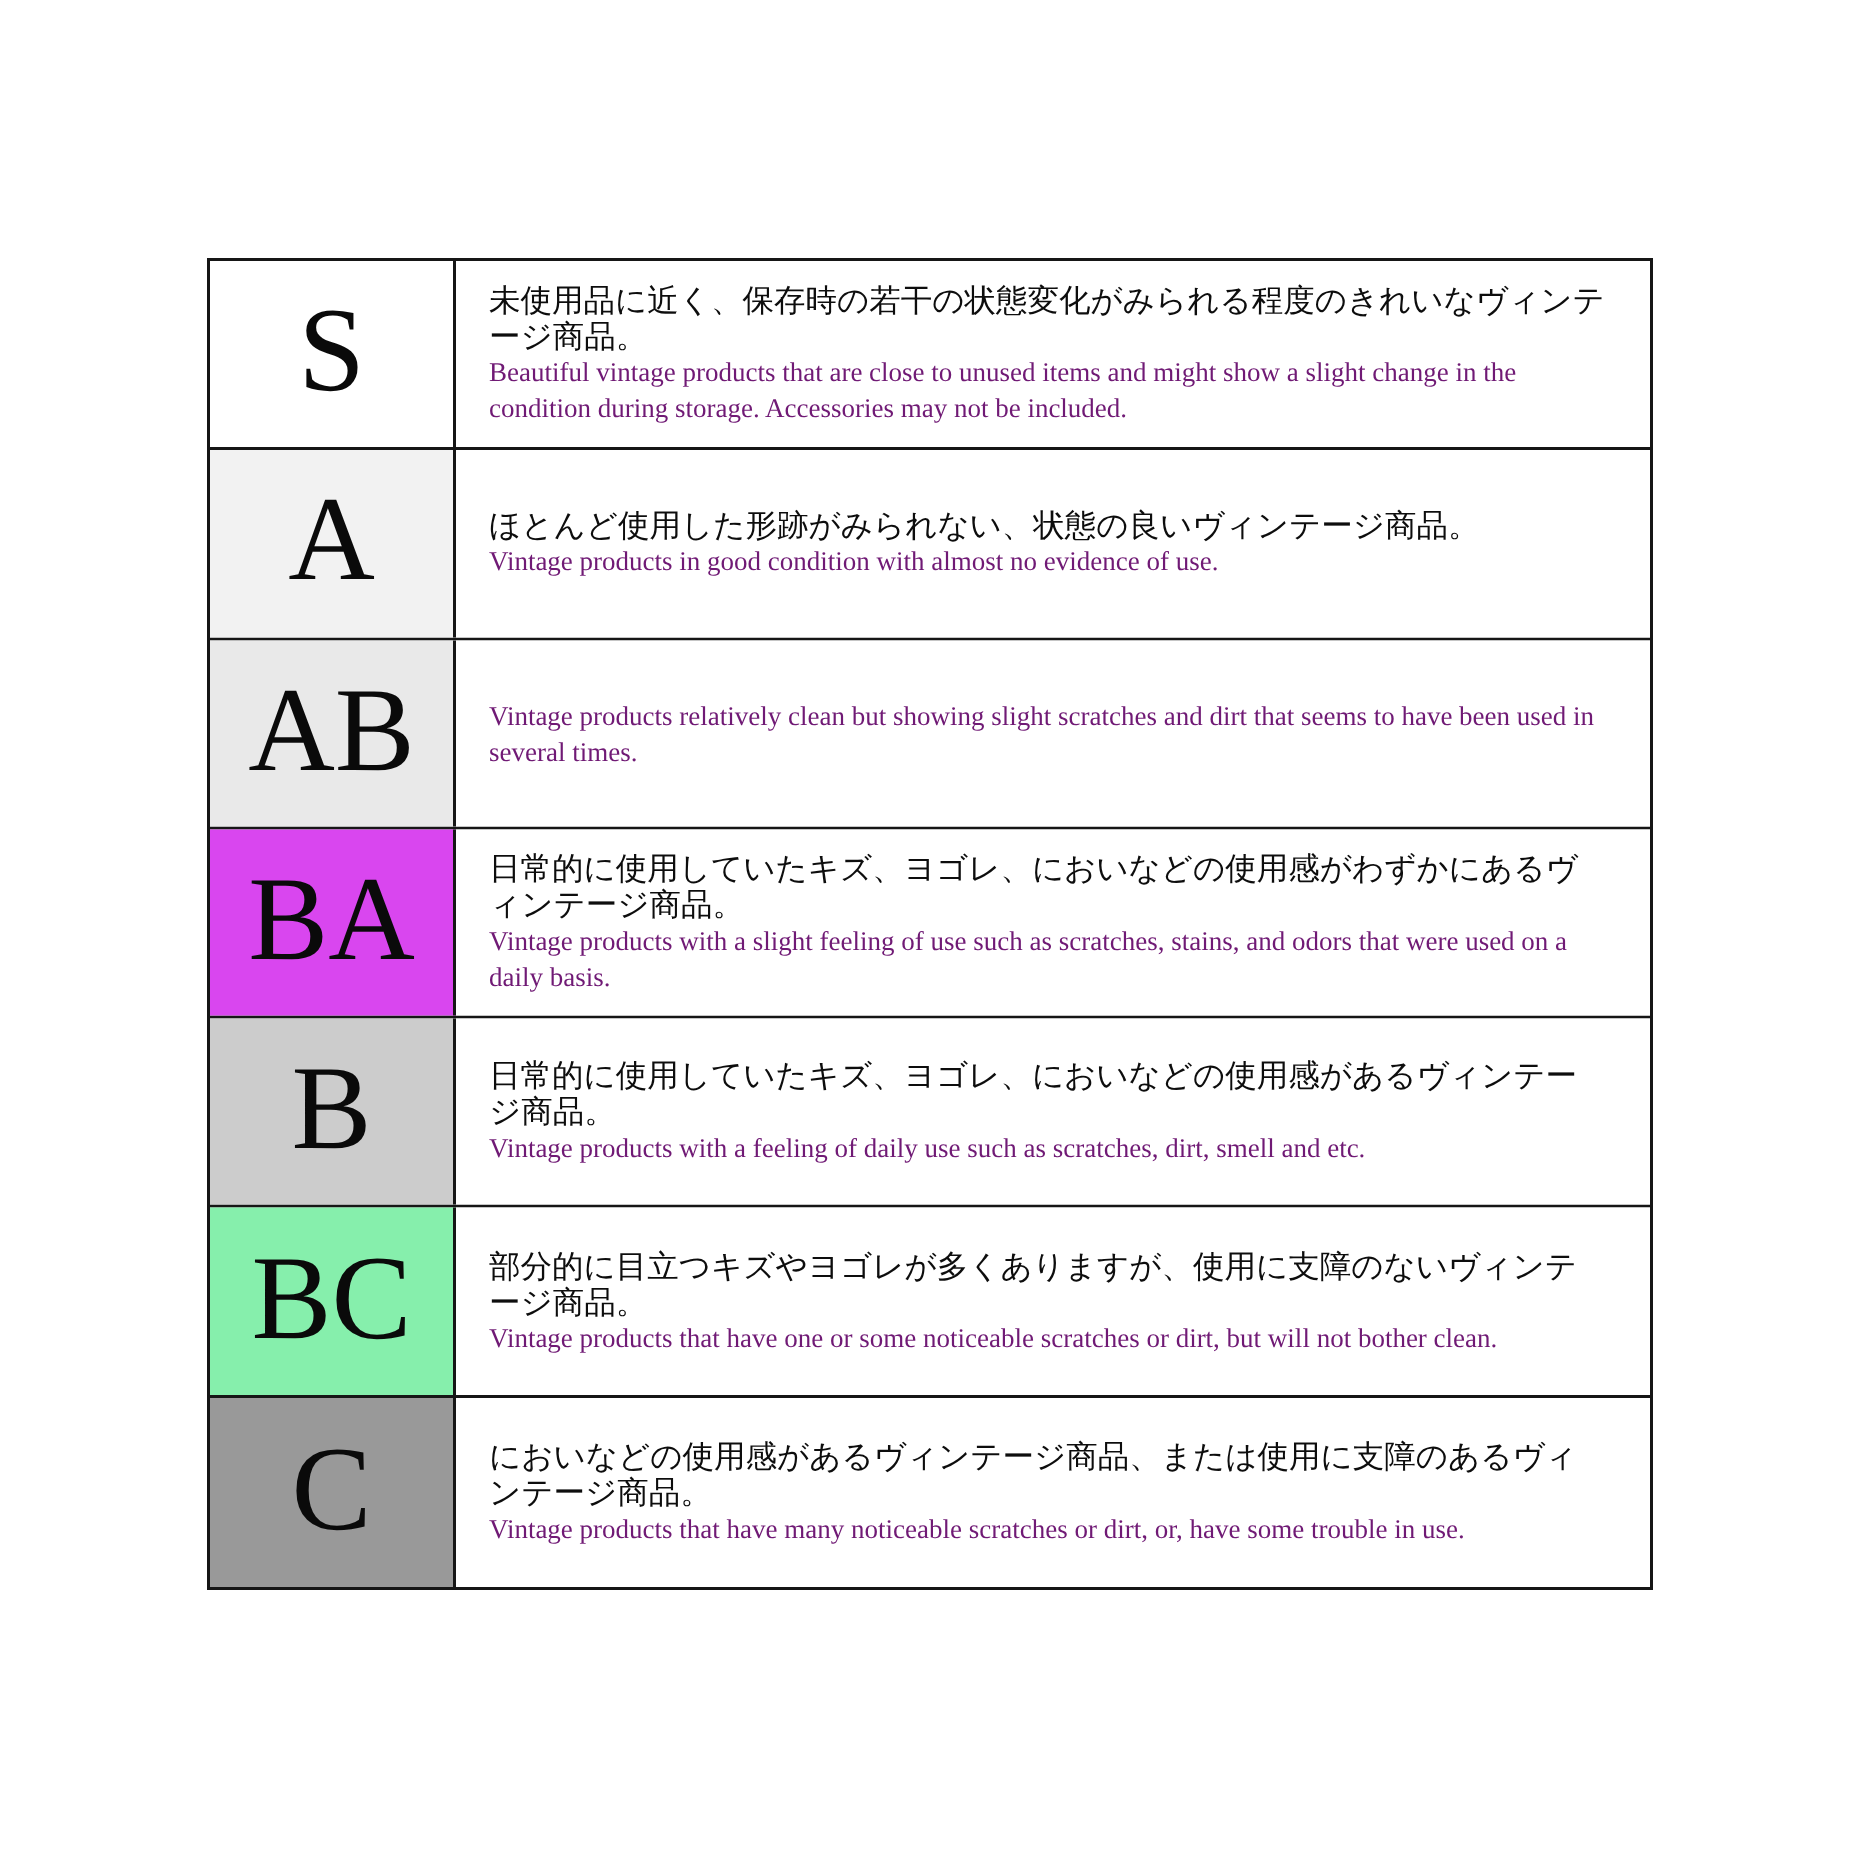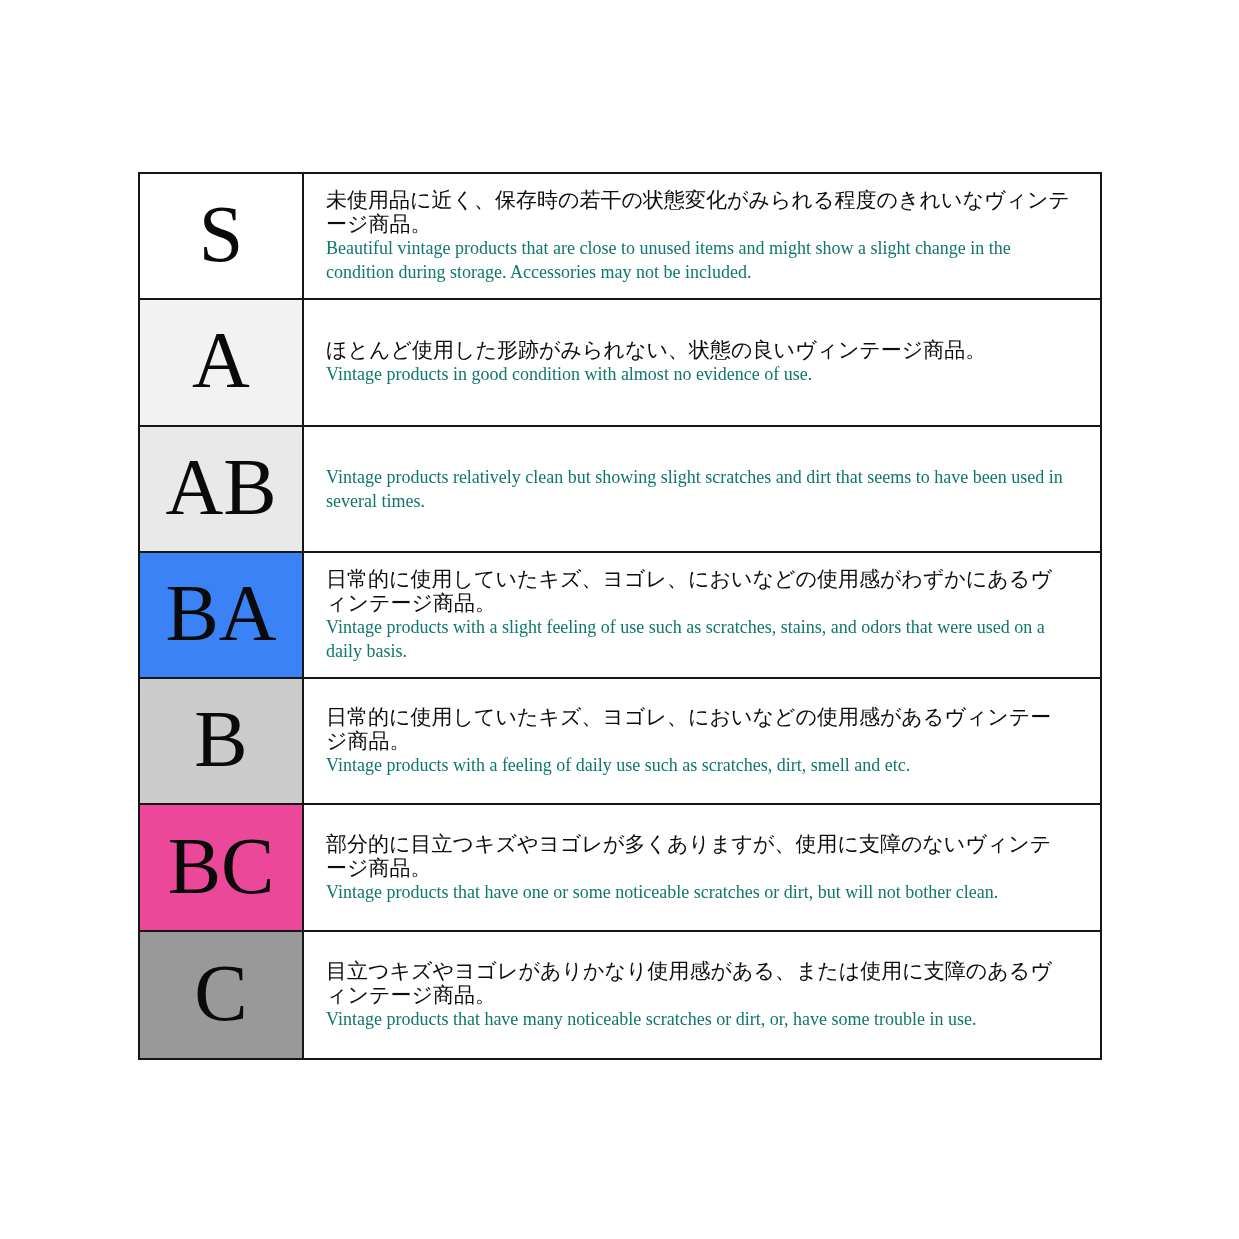--- a/index.html
+++ b/index.html
@@ -65,21 +65,21 @@
   .desc-jp {
     margin: 0;
     font-size: 21px;
     line-height: 24px;
     color: #0d0d0d;
   }
   .desc-en {
     margin: 0;
     font-size: 18px;
     line-height: 24px;
-    color: #0f766e;
+    color: #701a75;
   }
 </style>
 </head>
 <body>
 
 <div class="grade-table">
 
   <div class="grade-row">
     <div class="grade-cell" style="background: rgb(255, 255, 255);">
       <span class="grade-letter">S</span>
@@ -103,52 +103,52 @@
   <div class="grade-row">
     <div class="grade-cell" style="background: rgb(233, 233, 233); text-align: center;">
       <span class="grade-letter">AB</span>
     </div>
     <div class="desc-cell">
       <p class="desc-en">Vintage products relatively clean but showing slight scratches and dirt that seems to have been used in several times.</p>
     </div>
   </div>
 
   <div class="grade-row">
-    <div class="grade-cell" style="background: #3b82f6;">
+    <div class="grade-cell" style="background: #d946ef;">
       <span class="grade-letter">BA</span>
     </div>
     <div class="desc-cell">
       <p class="desc-jp">日常的に使用していたキズ、ヨゴレ、においなどの使用感がわずかにあるヴィンテージ商品。</p>
       <p class="desc-en">Vintage products with a slight feeling of use such as scratches, stains, and odors that were used on a daily basis.</p>
     </div>
   </div>
 
   <div class="grade-row">
     <div class="grade-cell" style="background: rgb(204, 204, 204);">
       <span class="grade-letter">B</span>
     </div>
     <div class="desc-cell">
       <p class="desc-jp">日常的に使用していたキズ、ヨゴレ、においなどの使用感があるヴィンテージ商品。</p>
       <p class="desc-en">Vintage products with a feeling of daily use such as scratches, dirt, smell and etc.</p>
     </div>
   </div>
 
   <div class="grade-row">
-    <div class="grade-cell" style="background: #ec4899;">
+    <div class="grade-cell" style="background: #86efac;">
       <span class="grade-letter">BC</span>
     </div>
     <div class="desc-cell">
       <p class="desc-jp">部分的に目立つキズやヨゴレが多くありますが、使用に支障のないヴィンテージ商品。</p>
       <p class="desc-en">Vintage products that have one or some noticeable scratches or dirt, but will not bother clean.</p>
     </div>
   </div>
 
   <div class="grade-row">
     <div class="grade-cell" style="background: rgb(153, 153, 153);">
       <span class="grade-letter">C</span>
     </div>
     <div class="desc-cell">
-      <p class="desc-jp">目立つキズやヨゴレがありかなり使用感がある、または使用に支障のあるヴィンテージ商品。</p>
+      <p class="desc-jp">においなどの使用感があるヴィンテージ商品、または使用に支障のあるヴィンテージ商品。</p>
       <p class="desc-en">Vintage products that have many noticeable scratches or dirt, or, have some trouble in use.</p>
     </div>
   </div>
 
 </div>
 
 </body></html>

